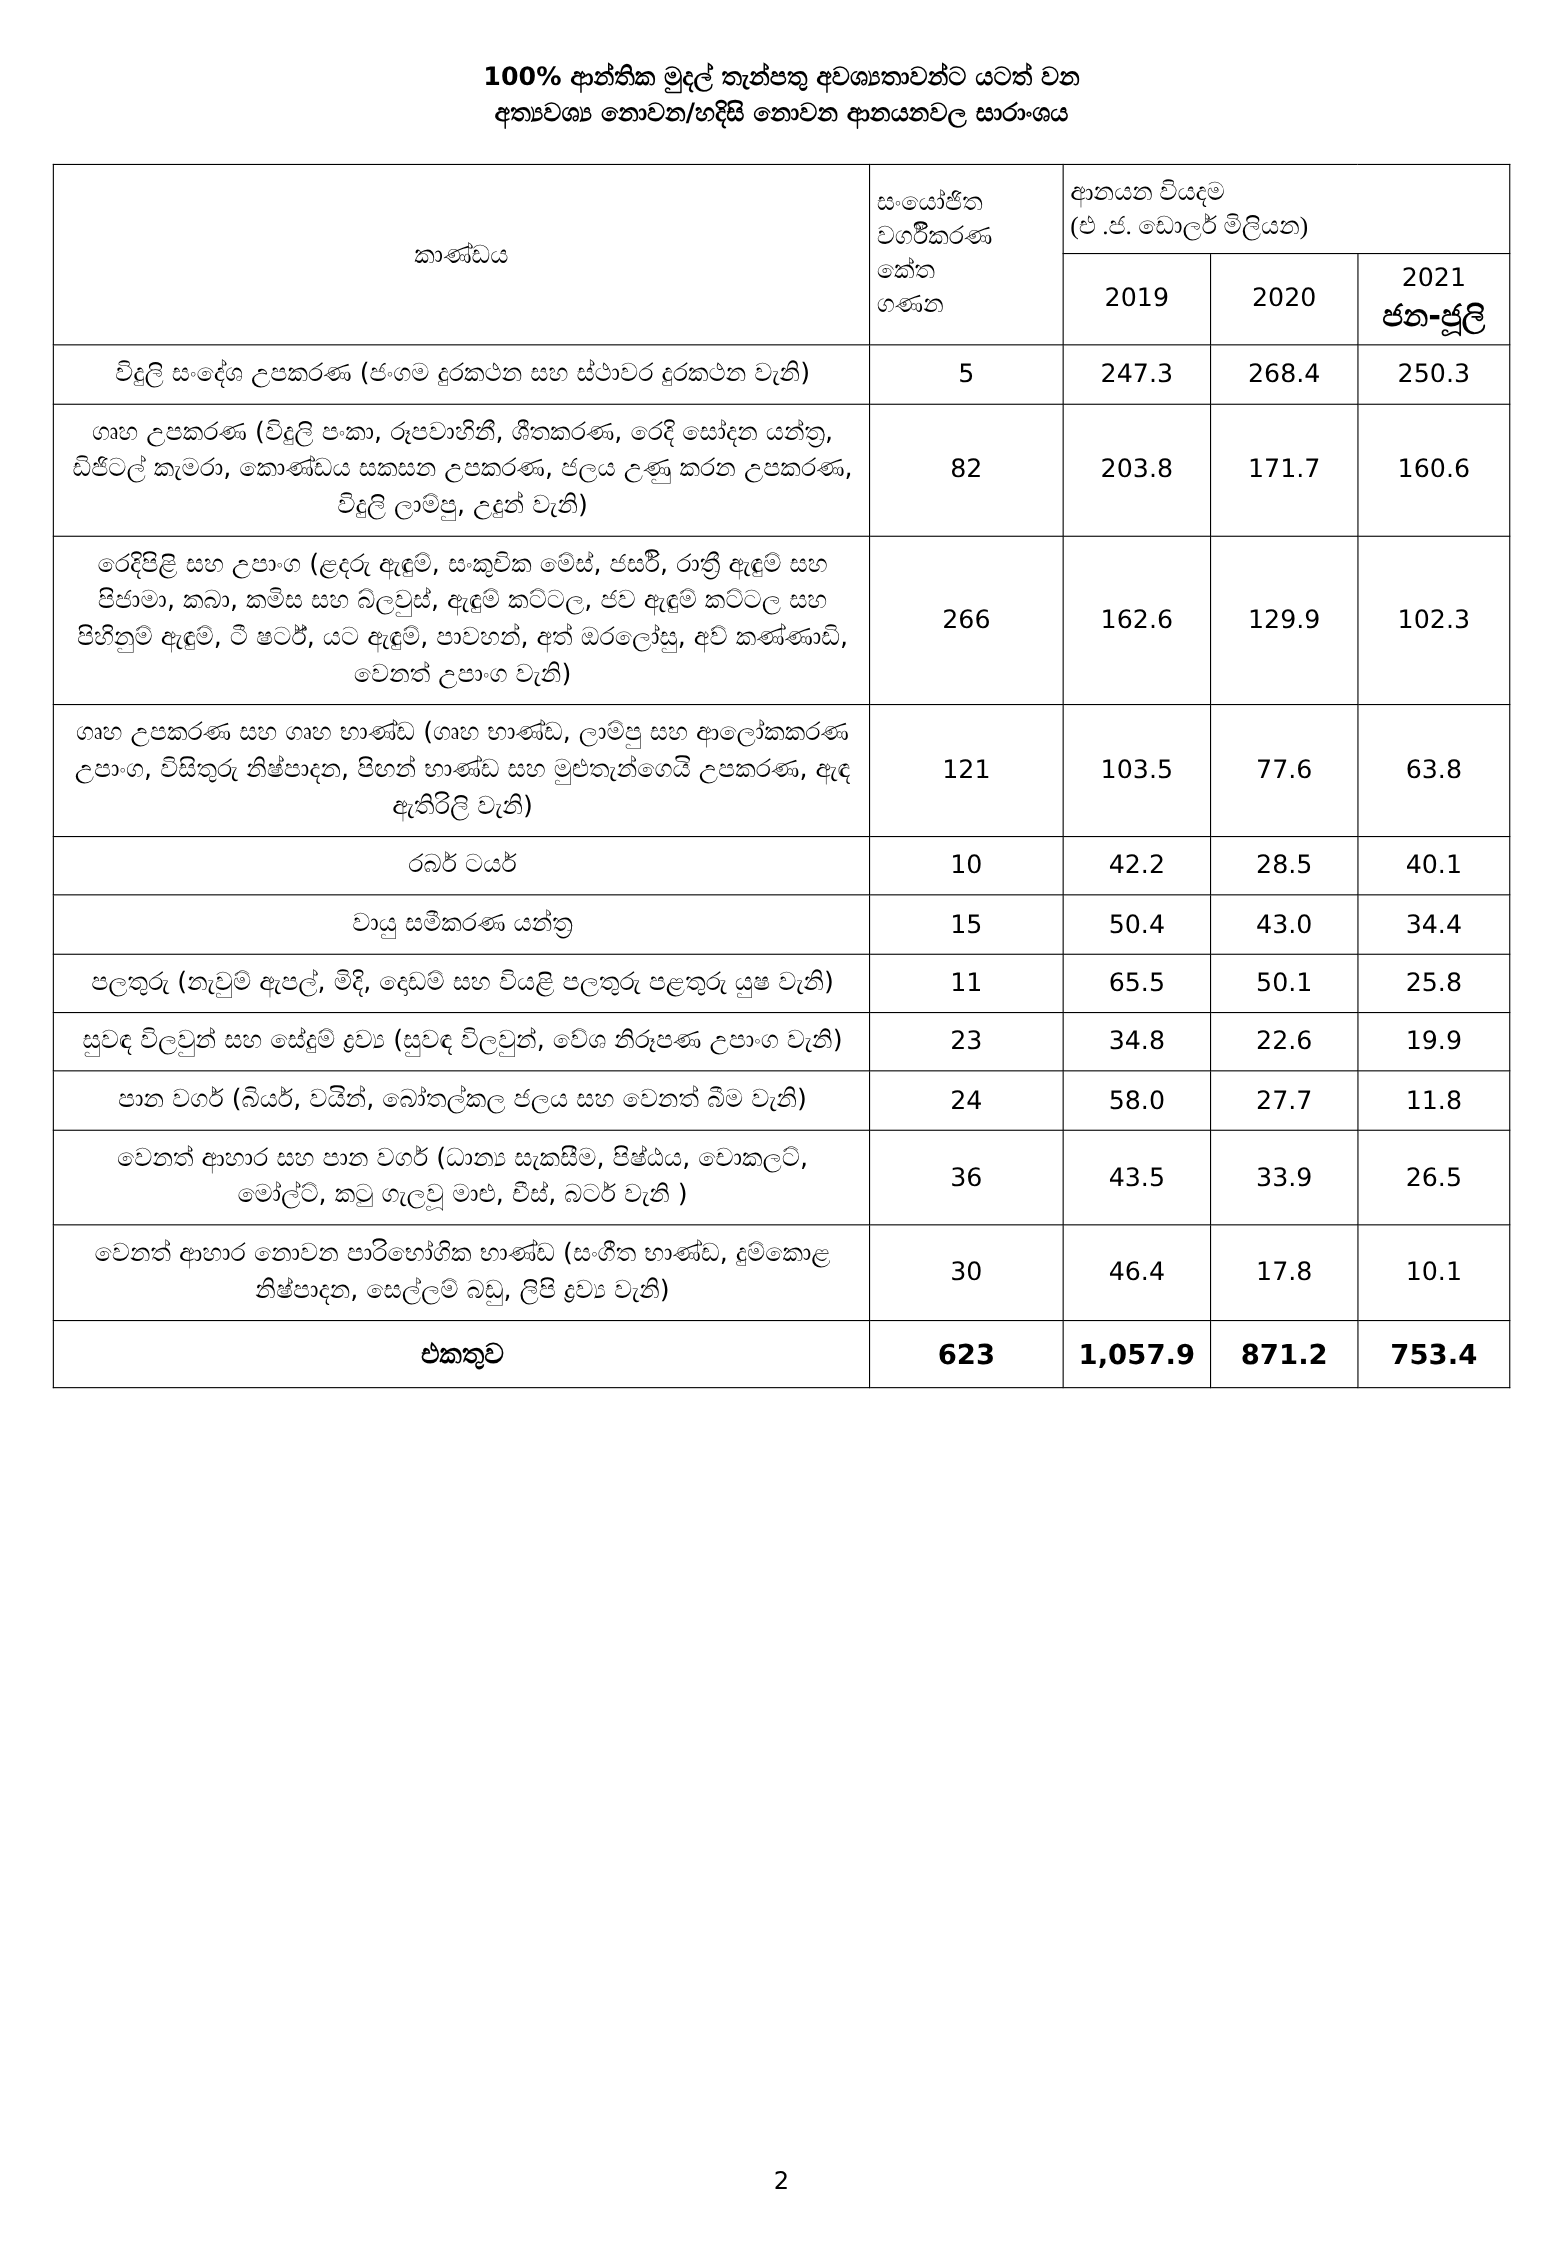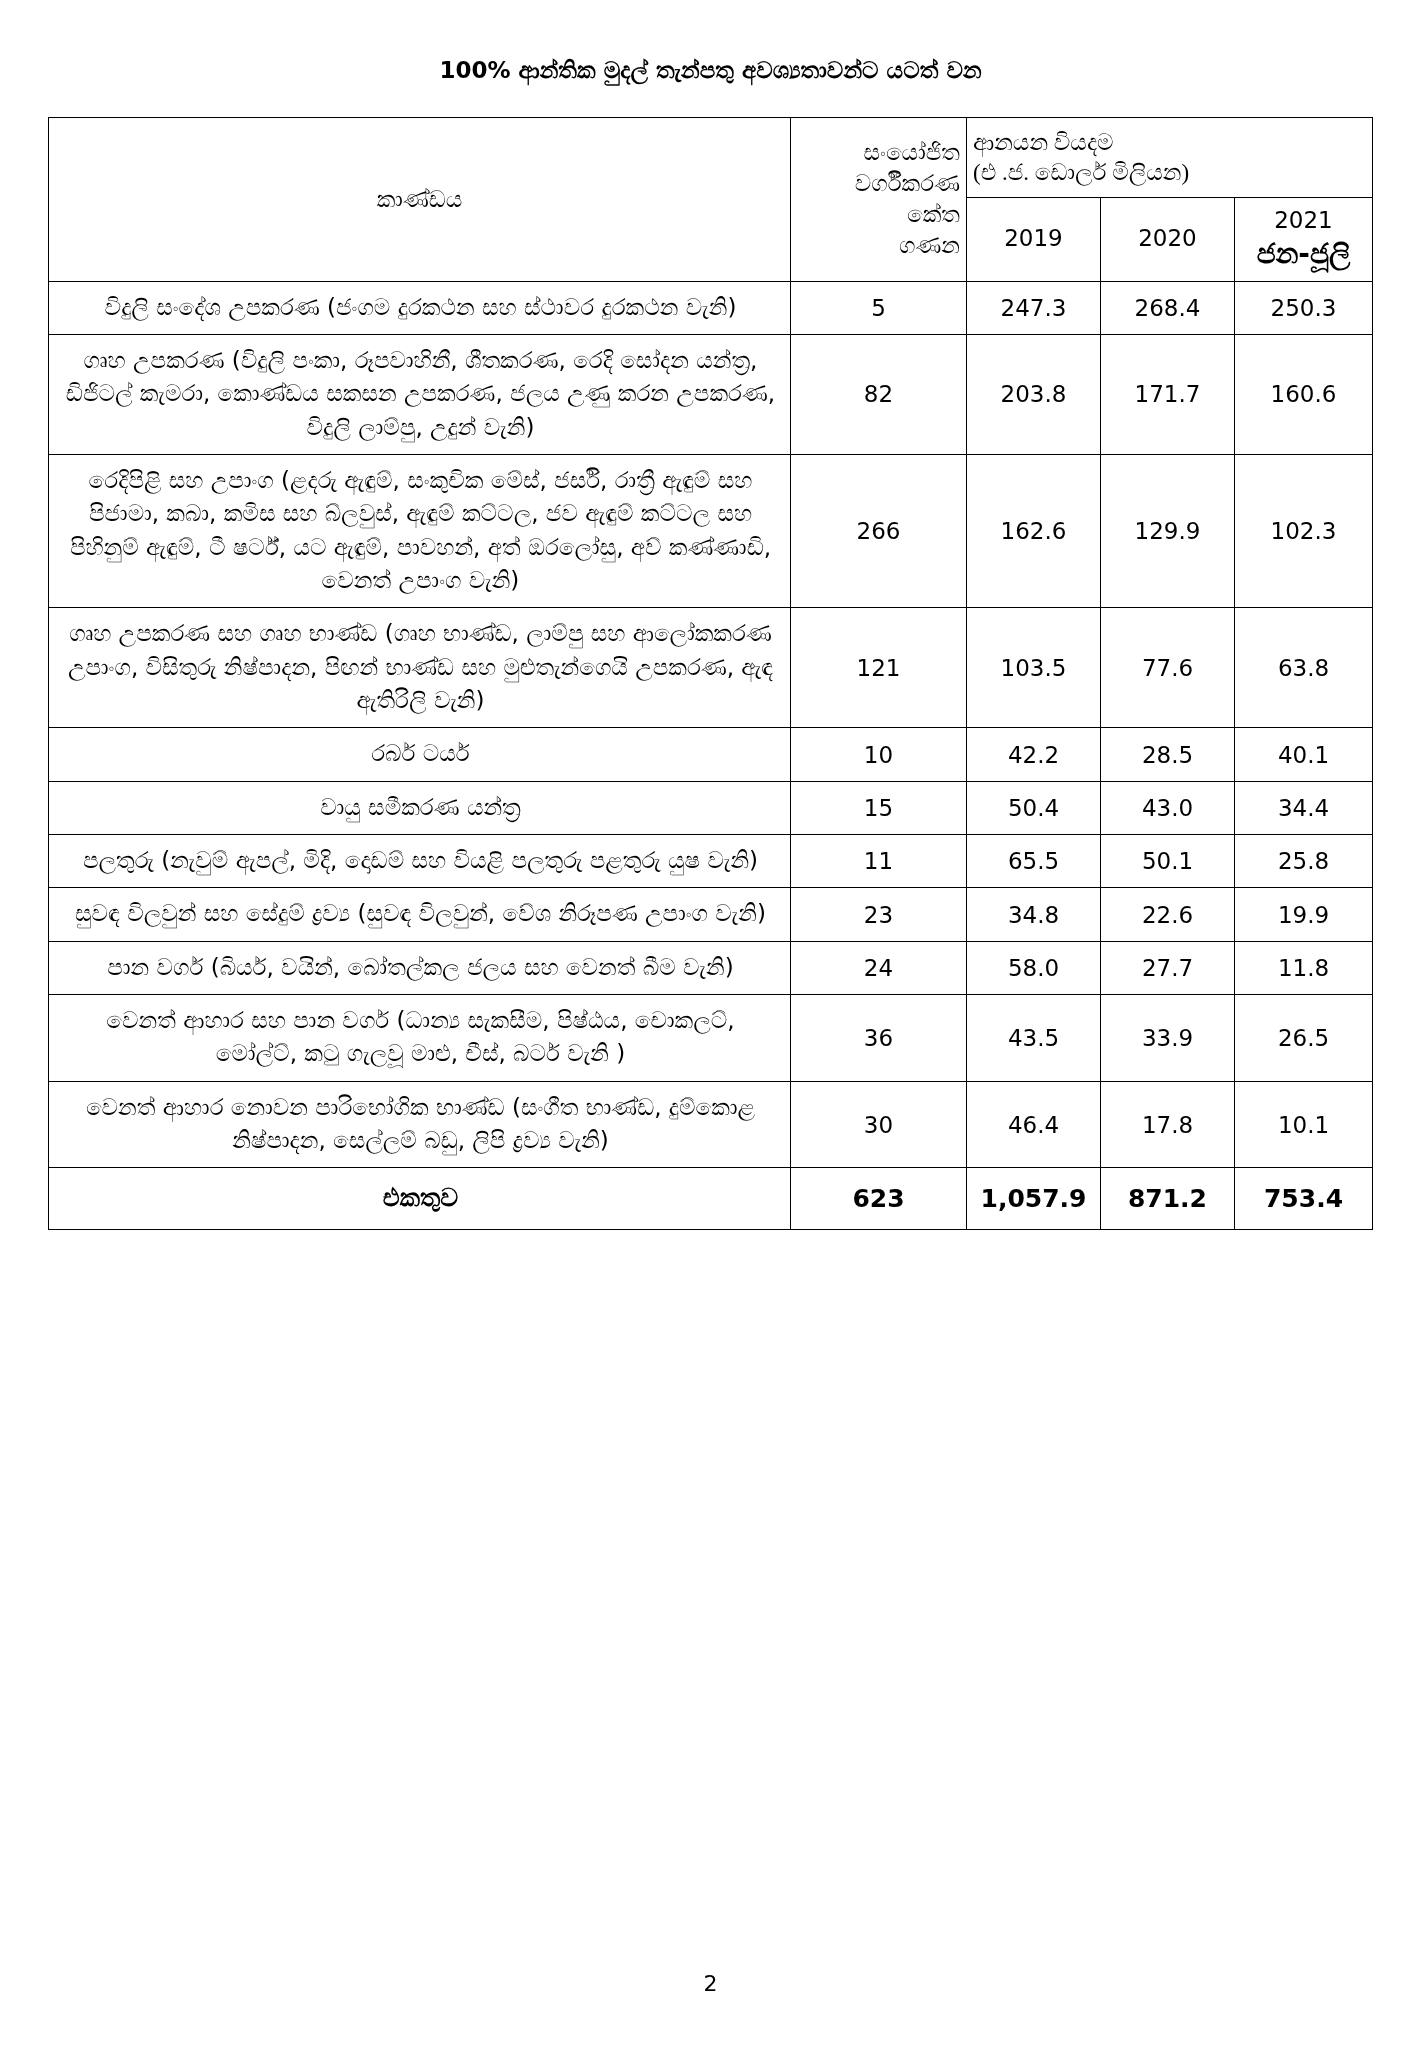--- a/index.html
+++ b/index.html
@@ -48,24 +48,25 @@
   .col-desc { width: 742px; }
   .col-count { width: 176px; }
   .col-y { width: 134px; }
   .col-y3 { width: 138px; }
 
   th.head-desc {
     font-size: 24px;
     padding: 10px 4px;
   }
   th.head-count {
-    text-align: right;
+    text-align: left;
     font-size: 22.5px;
     line-height: 1.34;
     padding: 8px 6px;
+    font-family: Liberation Mono, monospace;
   }
   th.head-exp {
     text-align: left;
     font-size: 23px;
     line-height: 1.34;
     padding: 10px 6px 8px 6px;
     font-family: Liberation Serif, serif;
   }
   th.head-year {
     text-align: center;
@@ -107,20 +108,21 @@
     font-size: 22px;
   }
 </style>
 </head>
 <body>
 
 <div class="page">
 
   <div class="doc-title">
     <div>100% ආන්තික මුදල් තැන්පතු අවශ්‍යතාවන්ට යටත් වන</div>
+    <div>අත්‍යවශ්‍ය නොවන/හදිසි නොවන ආනයනවල සාරාංශය</div>
   </div>
 
   <table class="main">
     <colgroup>
       <col class="col-desc">
       <col class="col-count">
       <col class="col-y">
       <col class="col-y">
       <col class="col-y3">
     </colgroup>

